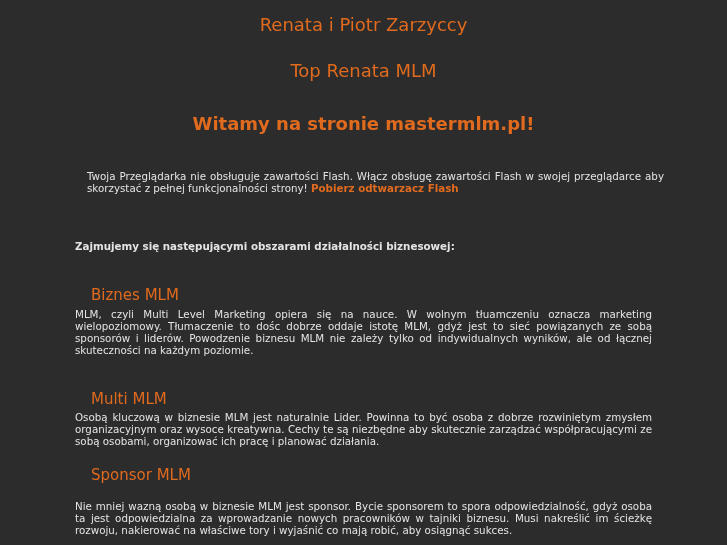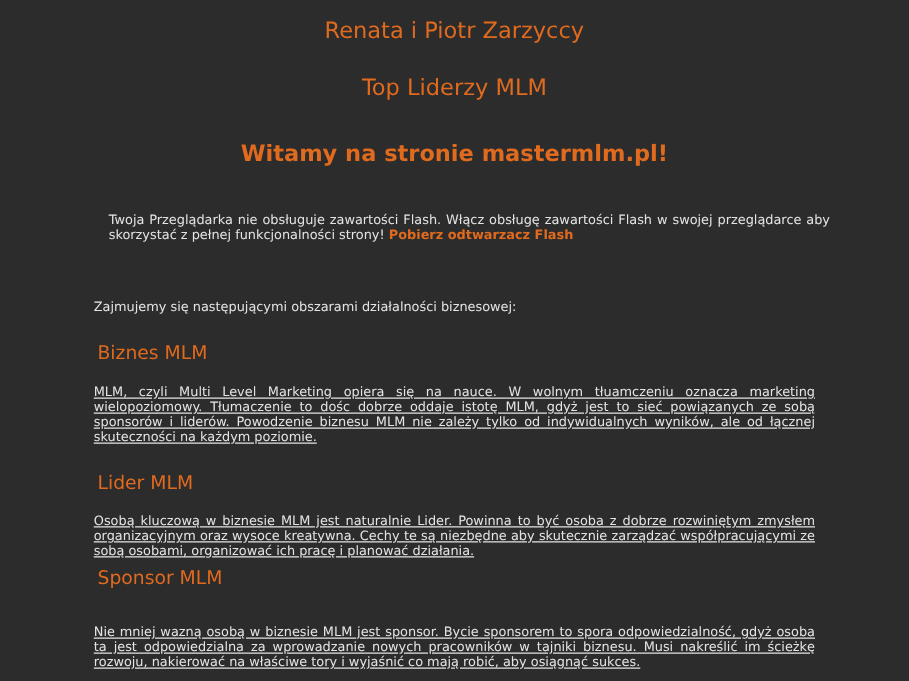--- a/index.html
+++ b/index.html
@@ -52,51 +52,51 @@
     }
     .flash-msg a {
       color: #e06a1e;
       font-weight: bold;
       text-decoration: none;
     }
     .intro {
       position: absolute;
       top: 70px;
       left: 0;
+      font-weight: bold;
     }
     h2 {
       color: #e06a1e;
       font-weight: normal;
       font-size: 15px;
-      margin: 3px;
+      margin: 16px;
       position: absolute;
       left: 0;
     }
     .section-p {
       position: absolute;
       left: 0;
       width: 577px;
-      text-decoration: underline;
     }
   </style>
 </head>
 <body>
 
 <div class="header">
   <h1 id="site-title">Renata i Piotr Zarzyccy</h1>
-  <h1 id="site-subtitle">Top Liderzy MLM</h1>
+  <h1 id="site-subtitle">Top Renata MLM</h1>
   <h1 id="welcome">Witamy na stronie mastermlm.pl!</h1>
 </div>
 
 <div class="content">
   <p class="flash-msg"><span>Twoja Przeglądarka nie obsługuje zawartości Flash. Włącz obsługę zawartości Flash w swojej przeglądarce aby skorzystać z pełnej funkcjonalności strony! </span><a href="#">Pobierz odtwarzacz Flash</a></p>
 
   <p class="intro">Zajmujemy się następującymi obszarami działalności biznesowej:</p>
 
   <h2 style="top:100px">Biznes MLM</h2>
   <p class="section-p" style="top:138px">MLM, czyli Multi Level Marketing opiera się na nauce. W wolnym tłuamczeniu oznacza marketing wielopoziomowy. Tłumaczenie to dośc dobrze oddaje istotę MLM, gdyż jest to sieć powiązanych ze sobą sponsorów i liderów. Powodzenie biznesu MLM nie zależy tylko od indywidualnych wyników, ale od łącznej skuteczności na każdym poziomie.</p>
 
-  <h2 style="top:204px">Lider MLM</h2>
+  <h2 style="top:204px">Multi MLM</h2>
   <p class="section-p" style="top:241px">Osobą kluczową w biznesie MLM jest naturalnie Lider. Powinna to być osoba z dobrze rozwiniętym zmysłem organizacyjnym oraz wysoce kreatywna. Cechy te są niezbędne aby skutecznie zarządzać współpracującymi ze sobą osobami, organizować ich pracę i planować działania.</p>
 
   <h2 style="top:280px">Sponsor MLM</h2>
   <p class="section-p" style="top:330px">Nie mniej wazną osobą w biznesie MLM jest sponsor. Bycie sponsorem to spora odpowiedzialność, gdyż osoba ta jest odpowiedzialna za wprowadzanie nowych pracowników w tajniki biznesu. Musi nakreślić im ścieżkę rozwoju, nakierować na właściwe tory i wyjaśnić co mają robić, aby osiągnąć sukces.</p>
 </div>
 
 </body></html>

